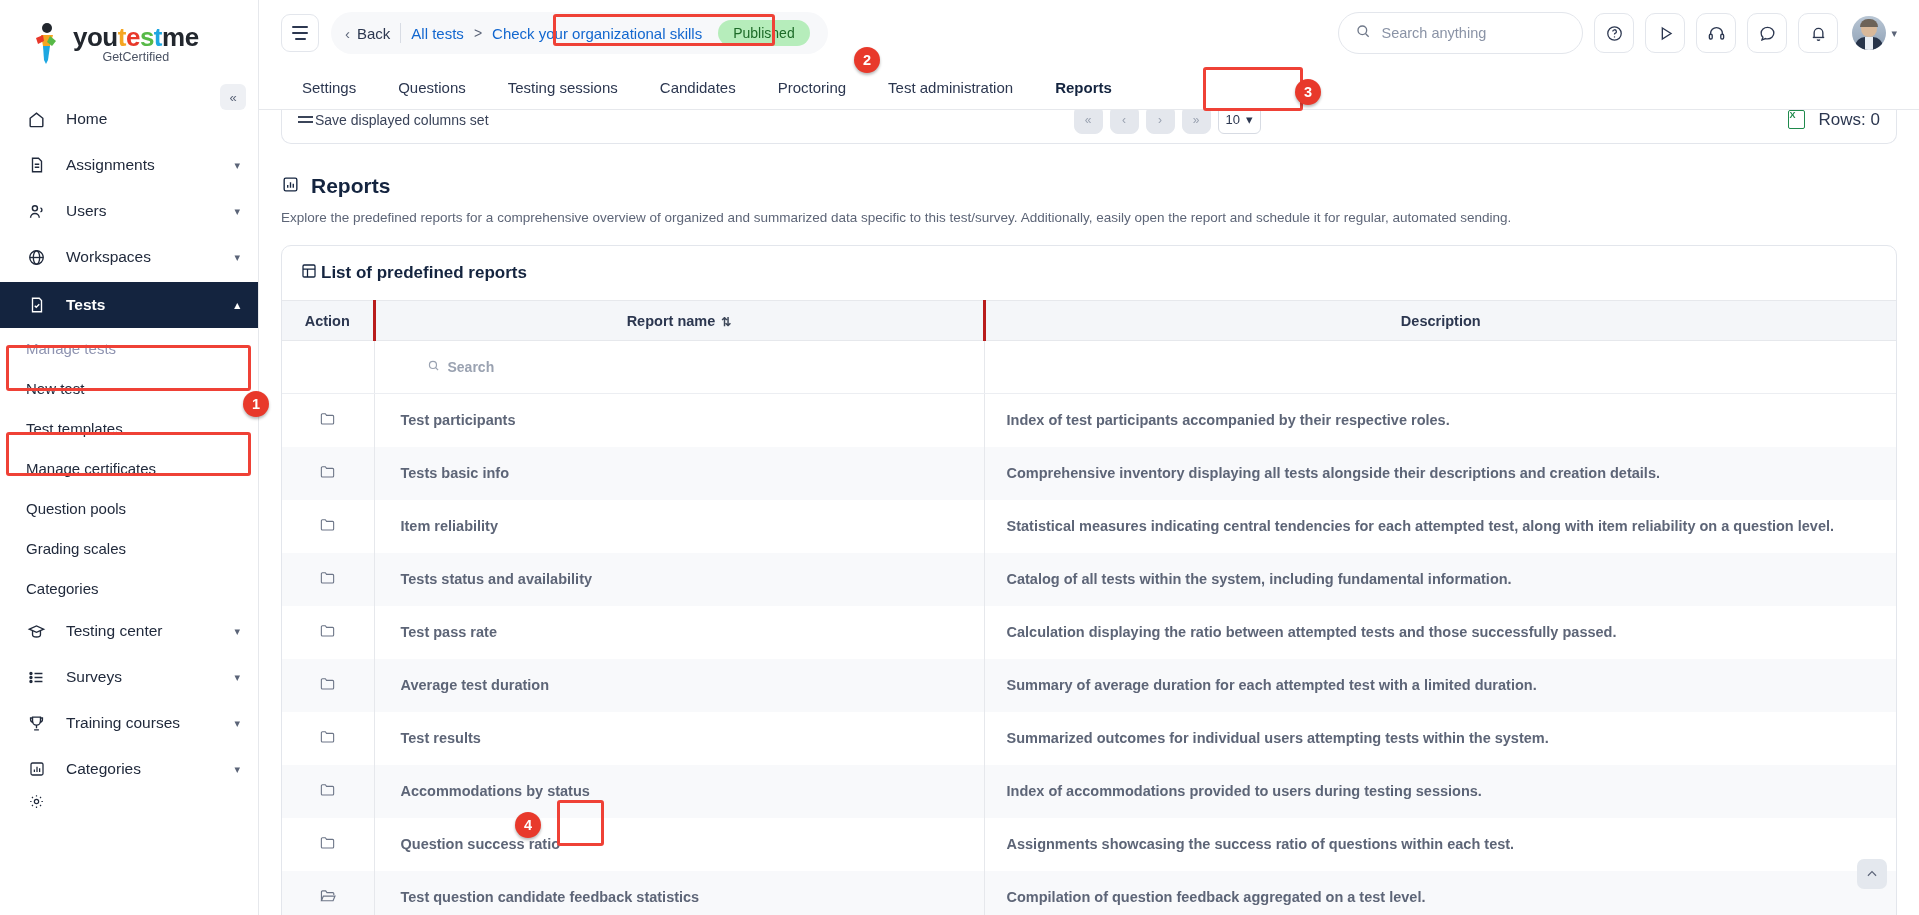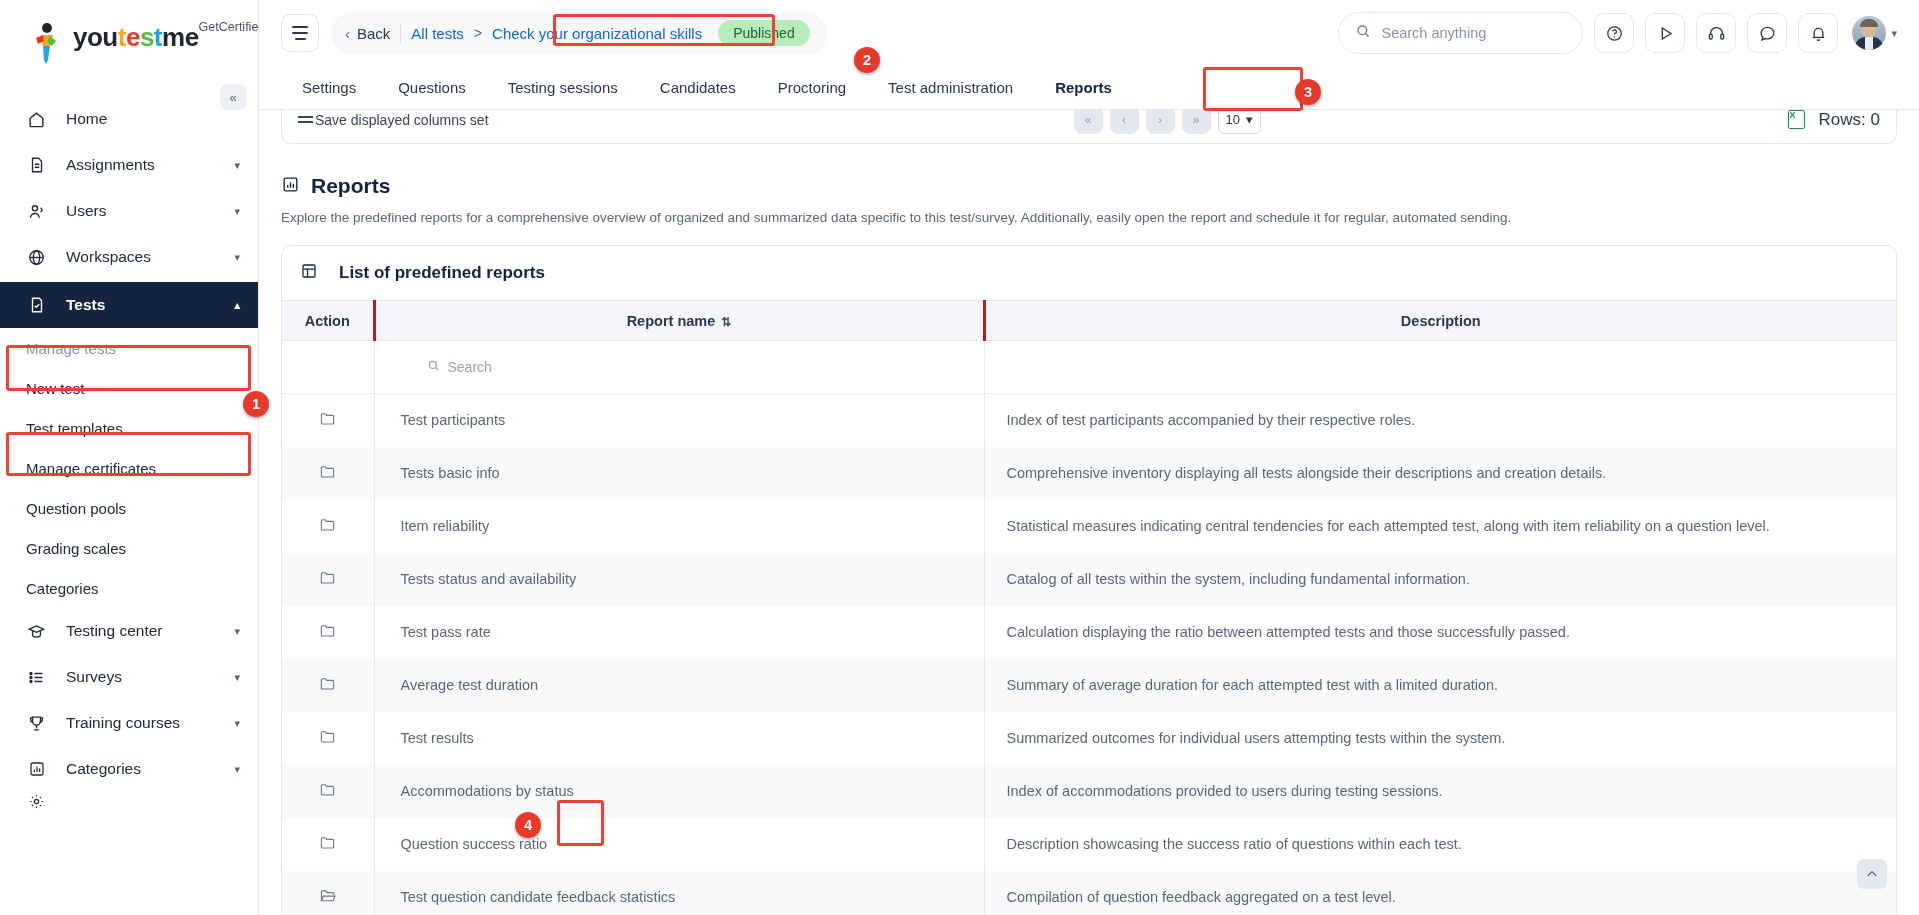--- a/index.html
+++ b/index.html
@@ -14,21 +14,21 @@
   
   .sidebar {
     width: 259px; height: 915px; background: #ffffff;
     border-right: 1px solid #e6e8ec;
     flex-shrink: 0; position: relative;
     display: flex; flex-direction: column;
   }
   .logo-wrap { padding: 22px 0 6px 30px; height: 78px; }
   .logo-row { display: flex; align-items: flex-start; gap: 7px; }
   .logo-mark { width: 36px; height: 44px; position: relative; flex-shrink: 0; }
-  .logo-text-col { display: flex; flex-direction: row; }
+  .logo-text-col { display: flex; flex-direction: column; align-items: center; }
   .logo-word { font-size: 26px; font-weight: 700; letter-spacing: -0.5px; line-height: 30px; }
   .c-dark { color: #22272e; }
   .c-org  { color: #f5a623; }
   .c-red  { color: #e8382a; }
   .c-grn  { color: #57b947; }
   .c-blu  { color: #1ea7e1; }
   .logo-sub { font-size: 12.5px; color: #4a5263; text-align: right; margin-top: -2px; }
 
   .collapse-btn {
     position: absolute; right: 12px; top: 84px;
@@ -149,37 +149,37 @@
   .xls-ico::after { content: "X"; position: absolute; left: 1px; top: -1px; font-size: 9px; color: #1f8a4c; font-weight: 700; }
   .rows-txt { font-size: 17px; color: #2c3750; }
 
   .page-head { display: flex; align-items: center; gap: 11px; margin-top: 30px; }
   .page-head h1 { font-size: 21px; color: #14243f; font-weight: 700; }
   .page-desc { font-size: 13.5px; color: #5d6577; margin-top: 12px; }
 
   .panel {
     margin-top: 20px; border: 1px solid #e3e6ec; border-radius: 10px; overflow: hidden; background: #fff;
   }
-  .panel-head { height: 54px; display: flex; align-items: center; gap: 21px; padding: 0 18px; font-size: 17px; font-weight: 700; color: #14243f; }
+  .panel-head { height: 54px; display: flex; align-items: center; gap: 3px; padding: 0 18px; font-size: 17px; font-weight: 700; color: #14243f; }
 
   table.reports { width: 100%; border-collapse: collapse; table-layout: fixed; }
   table.reports thead th {
     background: #f4f6f9; font-size: 14.5px; font-weight: 700; color: #2c3750;
     height: 40px; border-top: 1px solid #e6e8ec; border-bottom: 1px solid #e6e8ec;
     border-right: 3px solid #b91c1c; text-align: center;
   }
   table.reports thead th:last-child { border-right: none; }
   .col-action { width: 92px; }
   .col-name { width: 610px; }
   .sort-ico { font-size: 12px; color: #4d5costum; margin-left: 6px; color: #3d4759; }
   tr.search-row td { height: 36px; border-bottom: 1px solid #eceef2; border-right: 1px solid #e6e8ec; }
   tr.search-row td:last-child { border-right: none; }
   .search-cell { display: flex; align-items: center; gap: 8px; padding-left: 38px; color: #9aa2b1; font-size: 14px; }
   table.reports tbody td {
-    height: 53px; font-size: 14.5px; color: #5d6577; border-right: 1px solid #e6e8ec; padding: 0 14px;
+    height: 53px; font-size: 14.5px; color: #5d6577; border-right: 1px solid #e6e8ec; padding: 0 14px; font-weight: bold;
   }
   table.reports tbody td:last-child { border-right: none; }
   table.reports tbody tr.alt td { background: #f8f9fb; }
   .td-action { text-align: center; }
   .td-name { padding-left: 26px !important; }
   .td-desc { padding-left: 22px !important; }
   .folder-ico { display: inline-flex; color: #6c7587; }
 
   .panel-foot { height: 58px; display: flex; align-items: center; justify-content: center; position: relative; background: #fff; }
   .foot-pager { display: flex; align-items: center; gap: 9px; }
@@ -581,21 +581,21 @@
               <td class="td-name">Accommodations by status</td>
               <td class="td-desc">Index of accommodations provided to users during testing sessions.</td>
             </tr>
             <tr>
               <td class="td-action"><span class="folder-ico">
                     <svg width="17" height="15" viewBox="0 0 24 22" fill="none" stroke="currentColor" stroke-width="1.6">
                       <path d="M3 5.5A1.5 1.5 0 0 1 4.5 4h4.3l1.8 2.4h8.9A1.5 1.5 0 0 1 21 7.9v9.6a1.5 1.5 0 0 1-1.5 1.5h-15A1.5 1.5 0 0 1 3 17.5z"></path>
                     </svg>
                   </span></td>
               <td class="td-name">Question success ratio</td>
-              <td class="td-desc">Description showcasing the success ratio of questions within each test.</td>
+              <td class="td-desc">Assignments showcasing the success ratio of questions within each test.</td>
             </tr>
             <tr class="alt">
               <td class="td-action"><span class="folder-ico">
                     <svg width="18" height="16" viewBox="0 0 24 22" fill="none" stroke="currentColor" stroke-width="1.6">
                       <path d="M3 17.5V5.5A1.5 1.5 0 0 1 4.5 4h4.3l1.8 2.4h7.9A1.5 1.5 0 0 1 20 7.9v1.6"></path>
                       <path d="M3 17.5l2.6-6.4h16L19 17.5z"></path>
                     </svg>
                   </span></td>
               <td class="td-name">Test question candidate feedback statistics</td>
               <td class="td-desc">Compilation of question feedback aggregated on a test level.</td>

